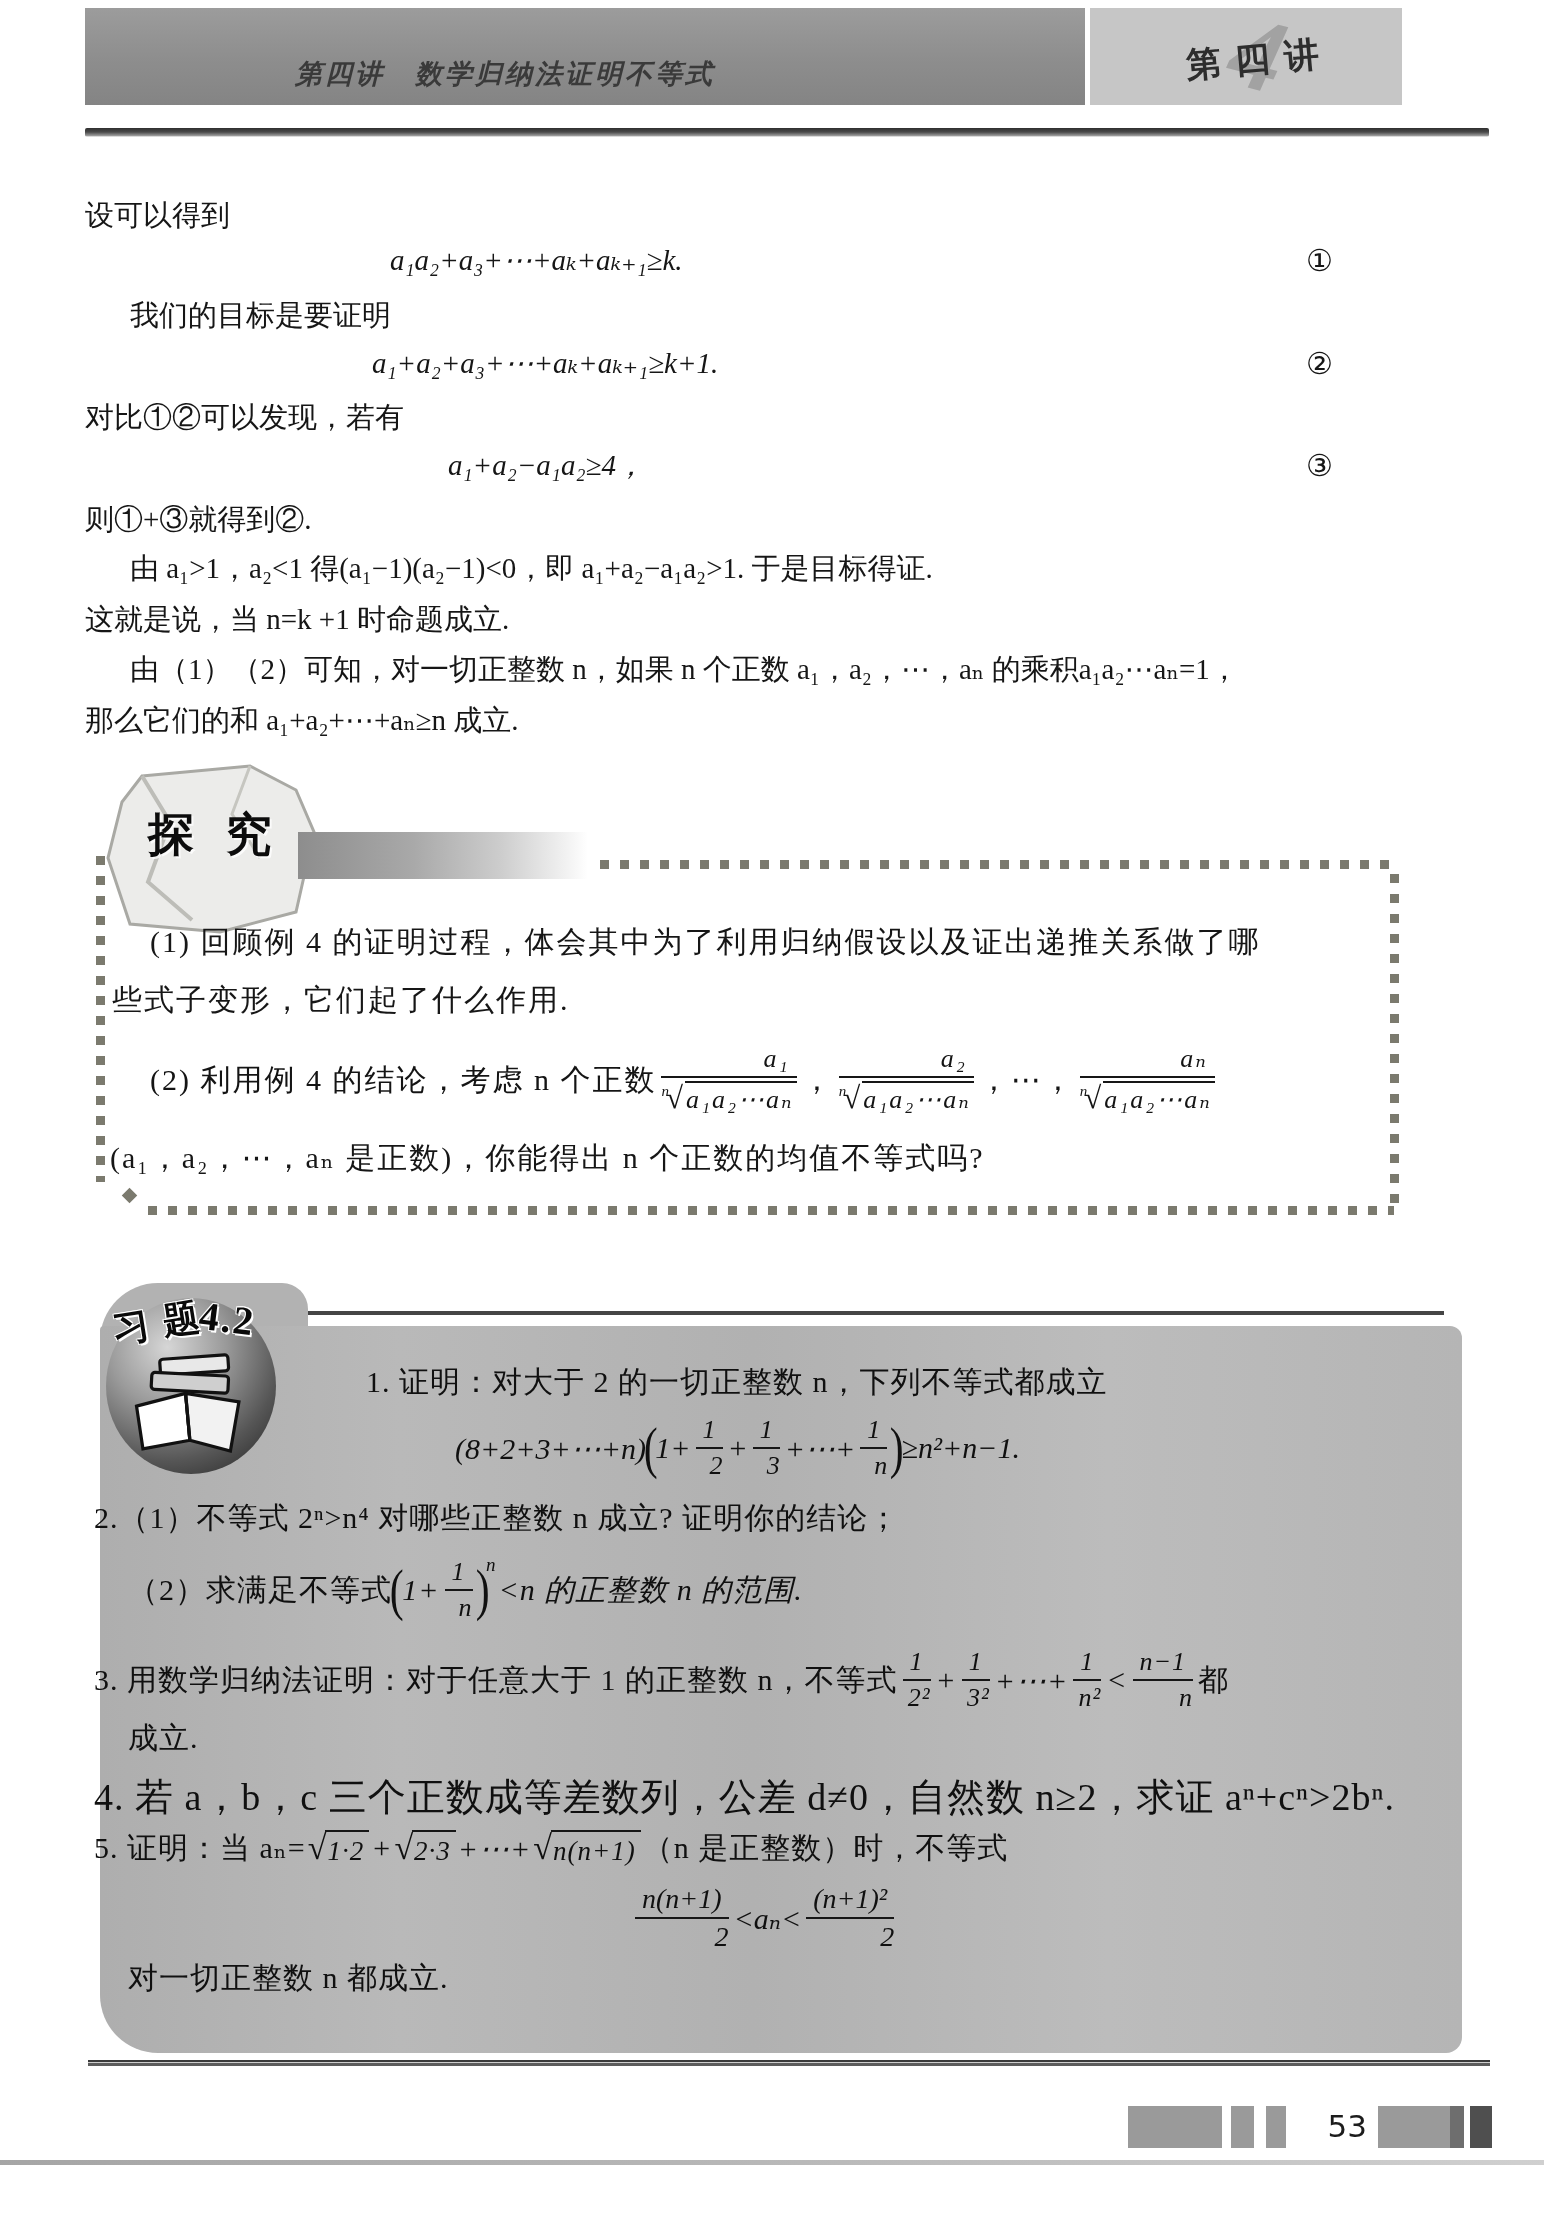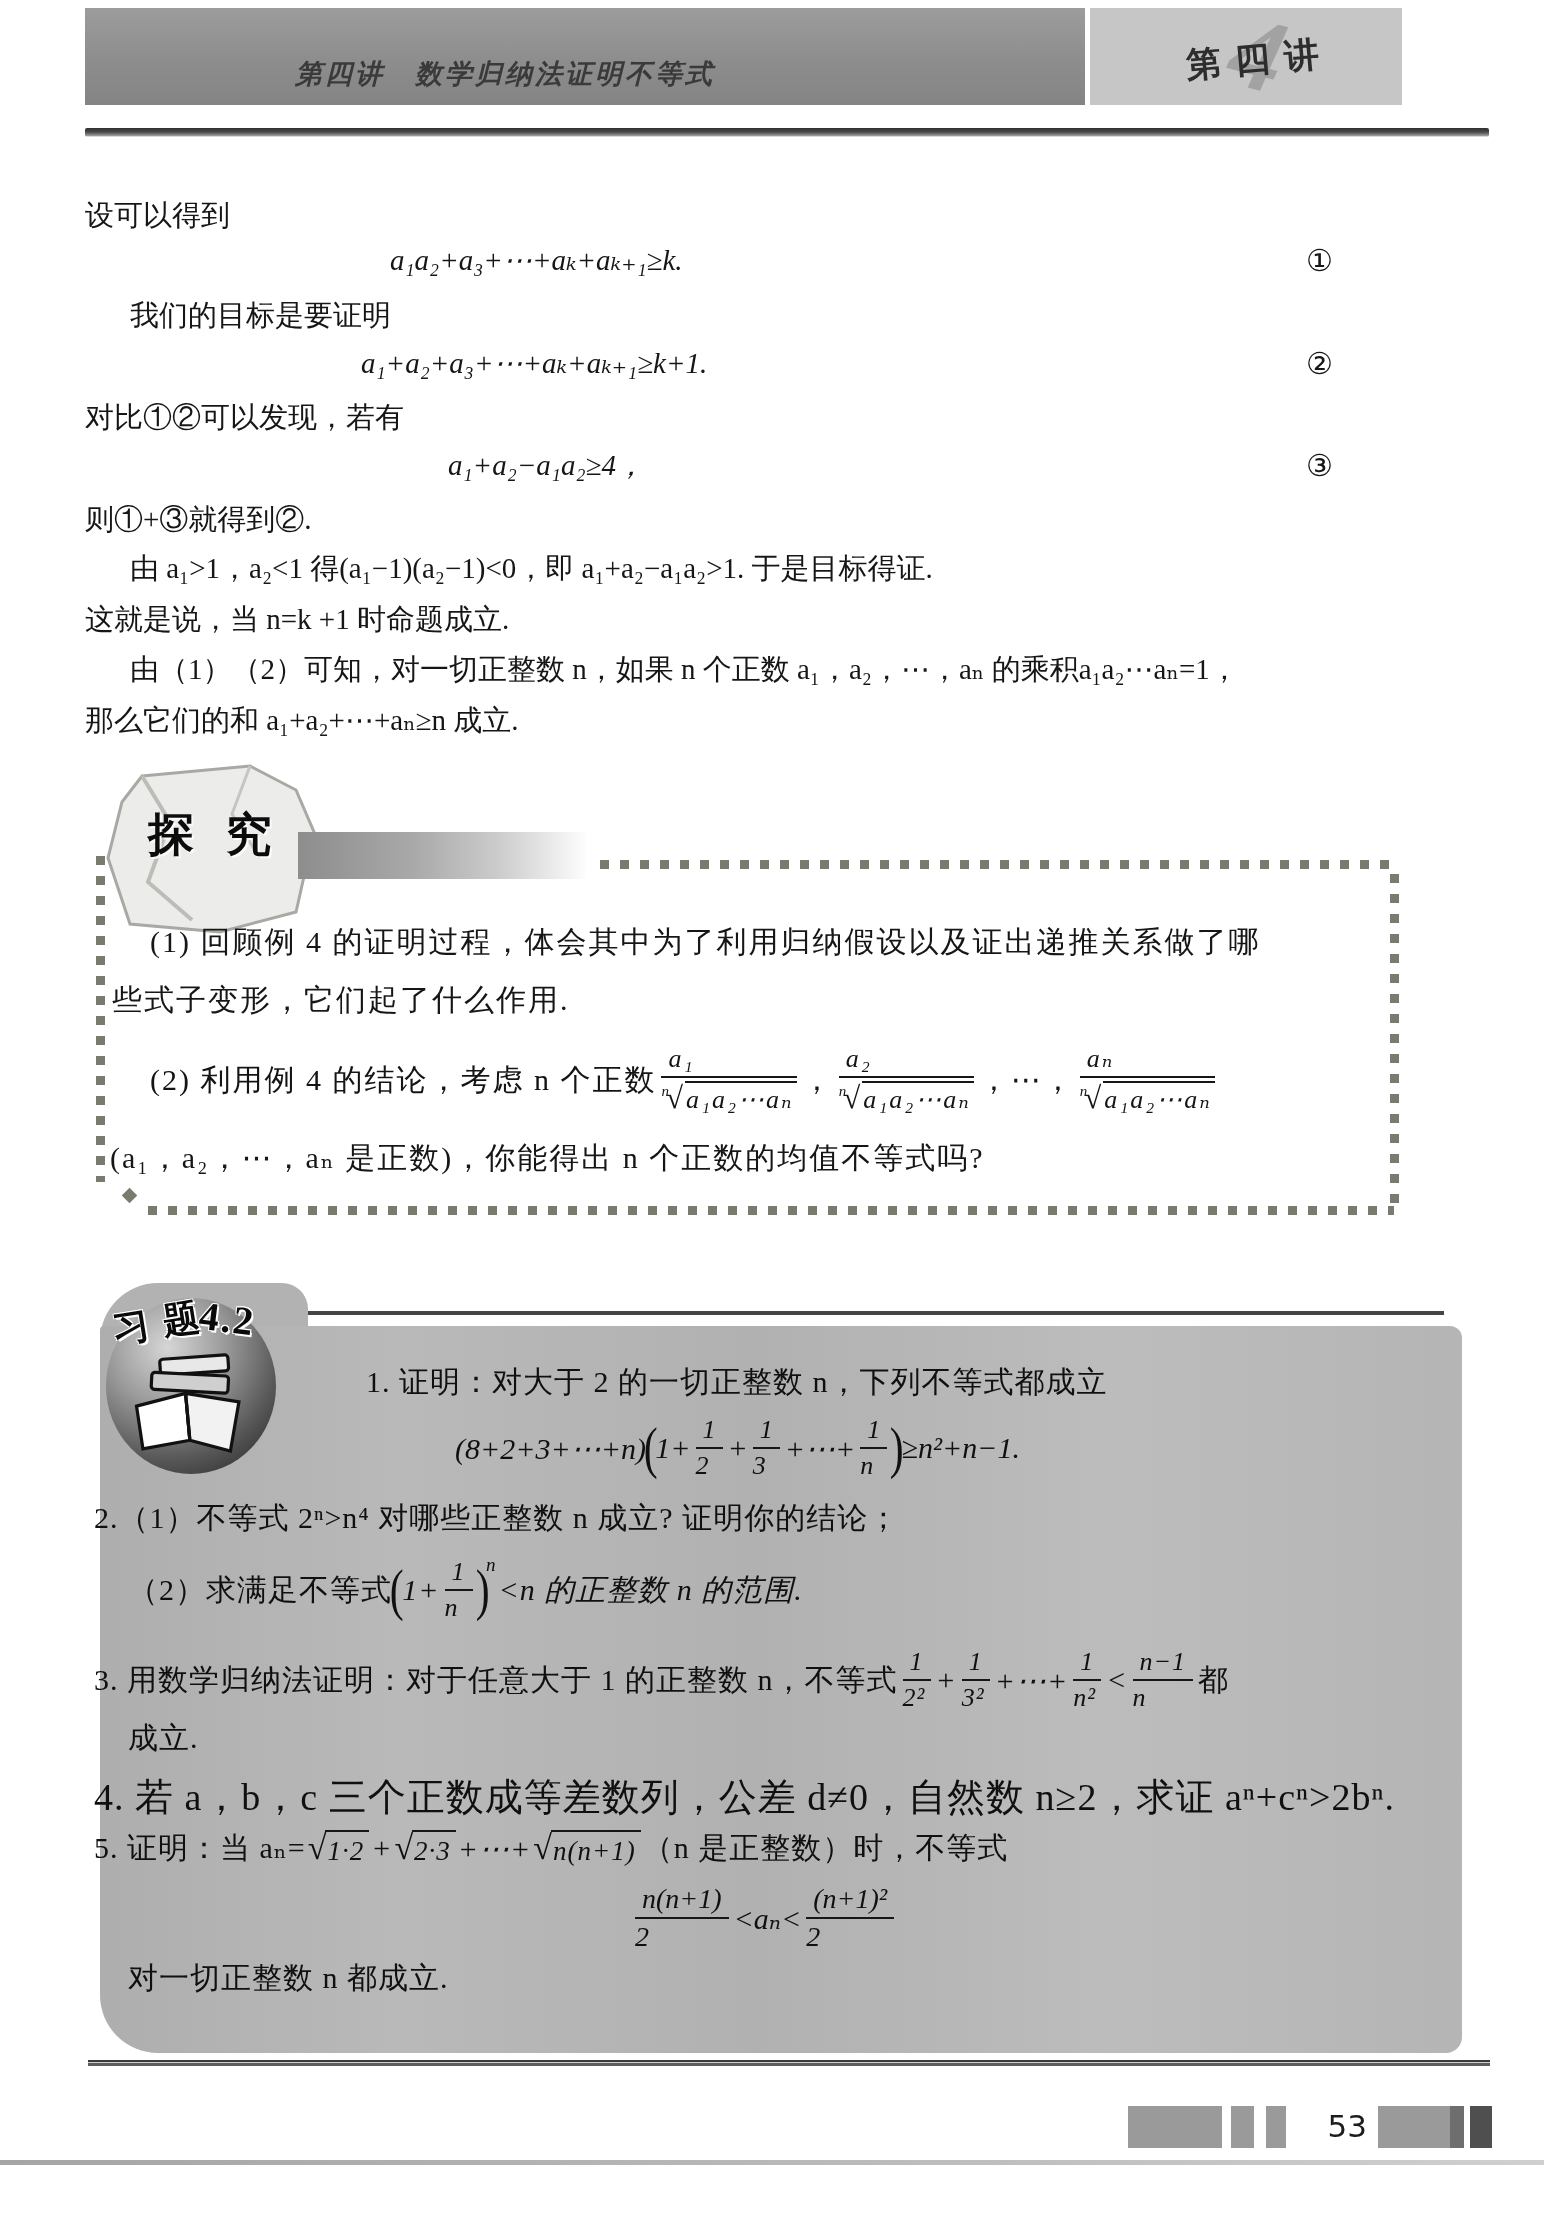--- a/index.html
+++ b/index.html
@@ -20,21 +20,21 @@
                  background:linear-gradient(180deg,#2f2f2f 0%,#4a4a4a 45%,#9a9a9a 85%,#fff 100%);
                  border-radius:2px;}
 
   
   .t{position:absolute;font-size:29px;line-height:1.35;white-space:nowrap;color:#161616;}
   .it{font-style:italic;}
   .tag{font-family:"DejaVu Sans","Liberation Sans",sans-serif;font-size:30px;}
   .row{position:absolute;display:flex;align-items:center;white-space:nowrap;font-size:29px;color:#141414;}
 
   
-  .frac{display:inline-block;text-align:left;font-style:italic;font-size:26px;line-height:1.15;margin:0 5px;vertical-align:middle;}
+  .frac{display:inline-block;text-align:right;font-style:italic;font-size:26px;line-height:1.15;margin:0 5px;vertical-align:middle;}
   .frac .nu{display:block;border-bottom:2px solid #161616;padding:0 7px 2px;}
   .frac .de{display:block;padding-top:2px;}
   .ridx{font-size:15px;font-style:italic;vertical-align:12px;margin-right:-5px;}
   .rsign{font-size:31px;font-style:normal;}
   .rad{border-top:2px solid #161616;padding:2px 3px 0 1px;}
   .sqrt{display:inline-flex;align-items:flex-start;margin:0 2px;font-style:italic;}
   .sqrt .rsign{font-size:34px;line-height:1.05;margin-right:-2px;}
   .sqrt .rad{border-top:2px solid #161616;padding:4px 5px 0 2px;font-size:27px;}
   .bp{font-size:58px;font-weight:400;line-height:.9;transform:scaleX(.72);margin:0 -5px;font-style:normal;}
   .exp{font-style:italic;font-size:19px;align-self:flex-start;margin:2px 2px 0 -2px;}
@@ -86,21 +86,21 @@
     <span class="side-numeral">4</span>
     <span class="side-label">第四讲</span>
   </div>
   <div class="header-shadow"></div>
 
   <div class="t" style="left:85px;top:196px">设可以得到</div>
   <div class="t it" style="left:390px;top:241px">a₁a₂+a₃+⋯+aₖ+aₖ₊₁≥k.</div>
   <div class="t tag" style="left:1306px;top:241px">①</div>
 
   <div class="t" style="left:130px;top:296px">我们的目标是要证明</div>
-  <div class="t it" style="left:361px;top:344px">a₁+a₂+a₃+⋯+aₖ+aₖ₊₁≥k+1.</div>
+  <div class="t it" style="left:372px;top:344px">a₁+a₂+a₃+⋯+aₖ+aₖ₊₁≥k+1.</div>
   <div class="t tag" style="left:1306px;top:344px">②</div>
 
   <div class="t" style="left:85px;top:398px">对比①②可以发现，若有</div>
   <div class="t it" style="left:448px;top:446px">a₁+a₂−a₁a₂≥4，</div>
   <div class="t tag" style="left:1306px;top:446px">③</div>
 
   <div class="t" style="left:85px;top:500px">则①+③就得到②.</div>
   <div class="t" style="left:130px;top:549px">由 a₁&gt;1，a₂&lt;1 得(a₁−1)(a₂−1)&lt;0，即 a₁+a₂−a₁a₂&gt;1. 于是目标得证.</div>
   <div class="t" style="left:85px;top:600px">这就是说，当 n=k +1 时命题成立.</div>
   <div class="t" style="left:130px;top:650px">由（1）（2）可知，对一切正整数 n，如果 n 个正数 a₁，a₂，⋯，aₙ 的乘积a₁a₂⋯aₙ=1，</div>

